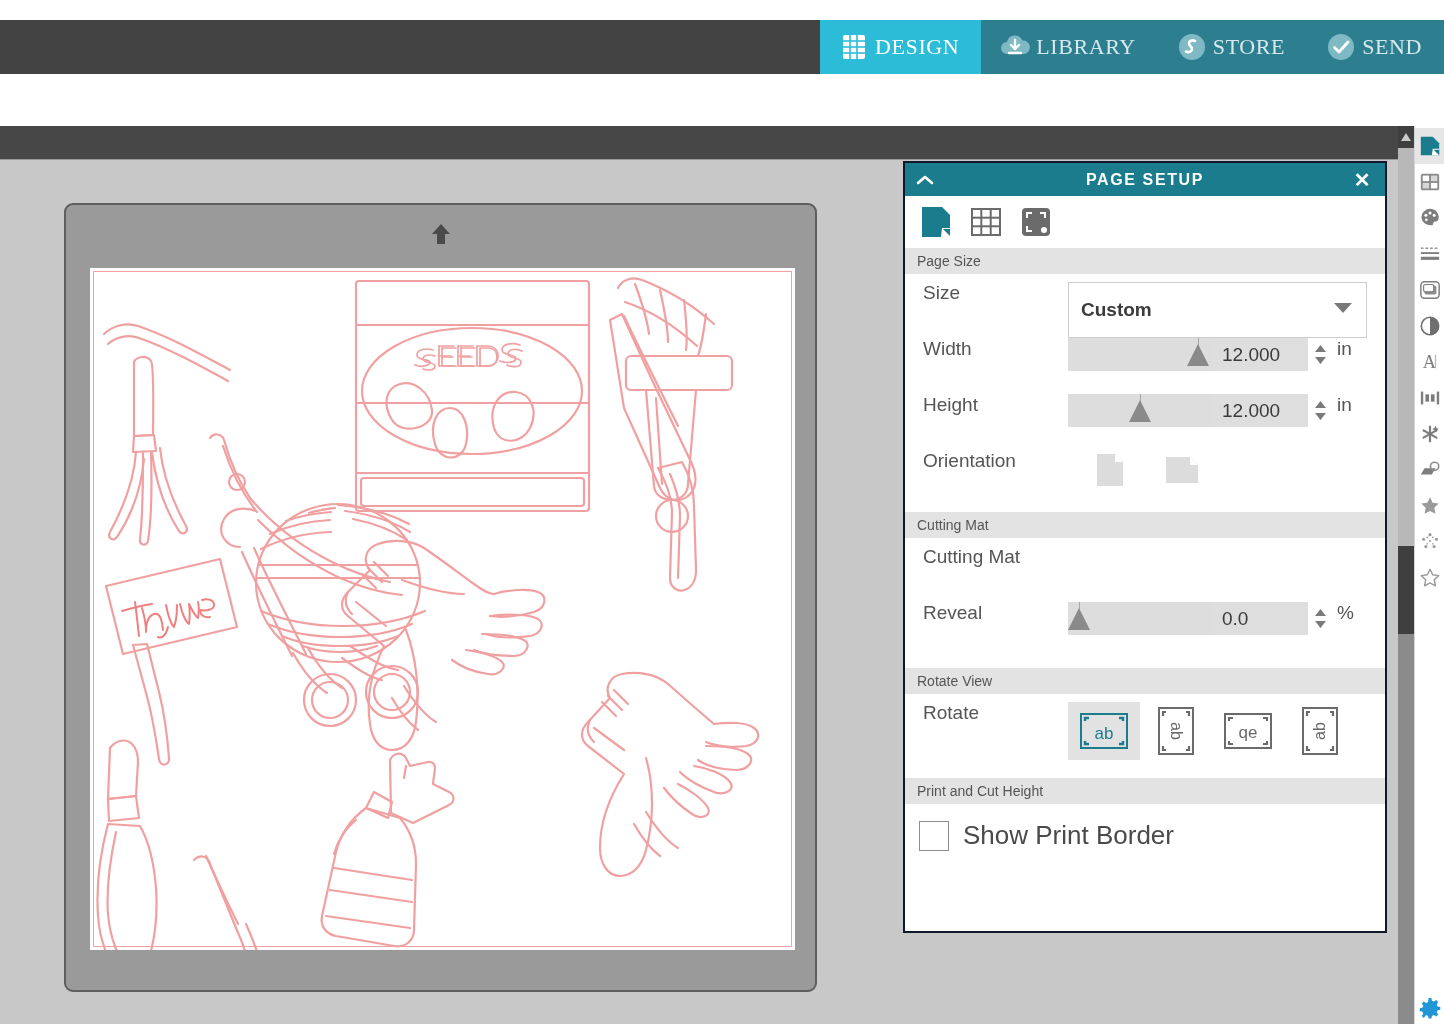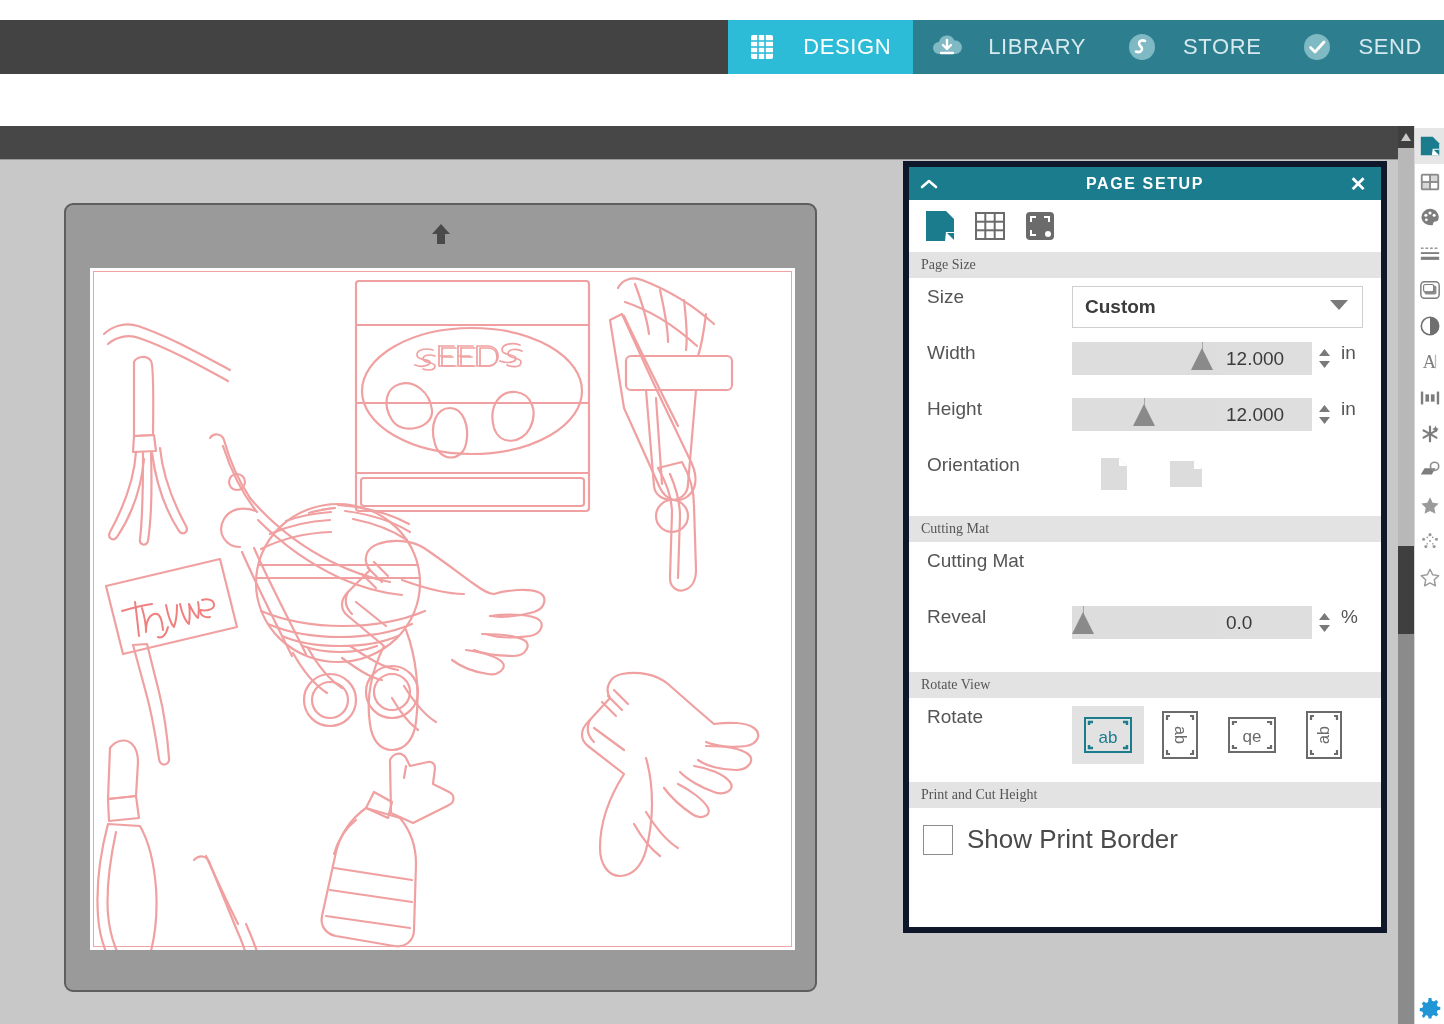--- a/index.html
+++ b/index.html
@@ -11,25 +11,25 @@
   }
   #app { position: relative; width: 1444px; height: 1024px; }
 
   
   .topbar {
     position: absolute; left: 0; top: 20px; width: 1444px; height: 54px;
     background: #434343;
     display: flex; justify-content: flex-end; align-items: stretch;
   }
   .nav-tab {
-    display: flex; align-items: center; gap: 25px;
+    display: flex; align-items: center; gap: 5px;
     padding: 0 22px 0 18px; height: 54px;
     color: #d6e9ee; font-size: 22px; letter-spacing: 0.6px;
     background: #2d7f8f;
-    cursor: pointer; user-select: none;
+    cursor: pointer; user-select: none; font-family: Liberation Serif, serif;
   }
   .nav-tab.active { background: #2cbcd8; color: #ffffff; }
   .nav-tab .ico { display: flex; align-items: center; justify-content: center; width: 32px; height: 32px; }
 
   
   .white-band { position: absolute; left: 0; top: 74px; width: 1444px; height: 52px; background: #ffffff; }
 
   
   .toolbar2 {
     position: absolute; left: 0; top: 126px; width: 1398px; height: 34px;
@@ -93,21 +93,21 @@
     cursor: pointer;
   }
   .rail-item.active { background: #e6e6e6; }
   .rail-gear { position: absolute; left: 0; bottom: 0; width: 30px; height: 30px;
     display: flex; align-items: center; justify-content: center; cursor: pointer; }
 
   
   .panel {
     position: absolute; left: 903px; top: 161px; width: 484px; height: 772px;
     background: #fdba74;
-    border: 6px solid #0f172a;
+    border: 2px solid #0f172a;
     display: flex; flex-direction: column;
   }
   .panel-head {
     height: 33px; background: #1b7c8d; color: #ffffff;
     display: flex; align-items: center; position: relative;
     font-size: 16px; letter-spacing: 1.6px; font-weight: bold;
   }
   .panel-head .collapse { position: absolute; left: 8px; top: 0; height: 33px; width: 24px;
     display: flex; align-items: center; justify-content: center; cursor: pointer; }
   .panel-head .title { flex: 1; text-align: center; }
@@ -115,29 +115,28 @@
     display: flex; align-items: center; justify-content: center; font-size: 20px; cursor: pointer; }
 
   .panel-tabs { height: 52px; background: #ffffff; display: flex; align-items: center; padding-left: 10px; gap: 8px; }
   .ptab { width: 42px; height: 42px; display: flex; align-items: center; justify-content: center; cursor: pointer; }
   .ptab.active { background: #ffffff; }
 
   .sec-head {
     height: 26px; background: #e3e3e3; color: #555555;
     display: flex; align-items: center; padding-left: 12px;
     font-size: 14px;
-    font-family: Liberation Serif, serif;
   }
   .sec-body { padding: 8px 0 10px 0; background: #ffffff; }
 
   .row { display: flex; height: 56px; padding: 0 18px 0 18px; }
   .row .lbl { width: 145px; color: #555555; font-size: 19px; }
 
   .select {
-    flex: 1; max-width: 305px; height: 42px; border: 1px solid #cfcfcf; background: #ffffff;
+    flex: 1; max-width: 305px; height: 56px; border: 1px solid #cfcfcf; background: #ffffff;
     display: flex; align-items: center; padding: 0 12px; position: relative; cursor: pointer;
   }
   .select .val { font-size: 19px; color: #3b3b3b; font-weight: bold; }
   .select .caret { position: absolute; right: 12px; top: 50%; transform: translateY(-50%); }
 
   .select.two-line { flex-direction: column; align-items: flex-start; justify-content: center; }
   .select.two-line .val { font-size: 17px; line-height: 19px; }
   .select.two-line .sub { font-size: 15px; color: #5a5a5a; line-height: 18px; }
 
   .slider { width: 145px; height: 33px; background: #dddddd; position: relative; cursor: pointer; }

